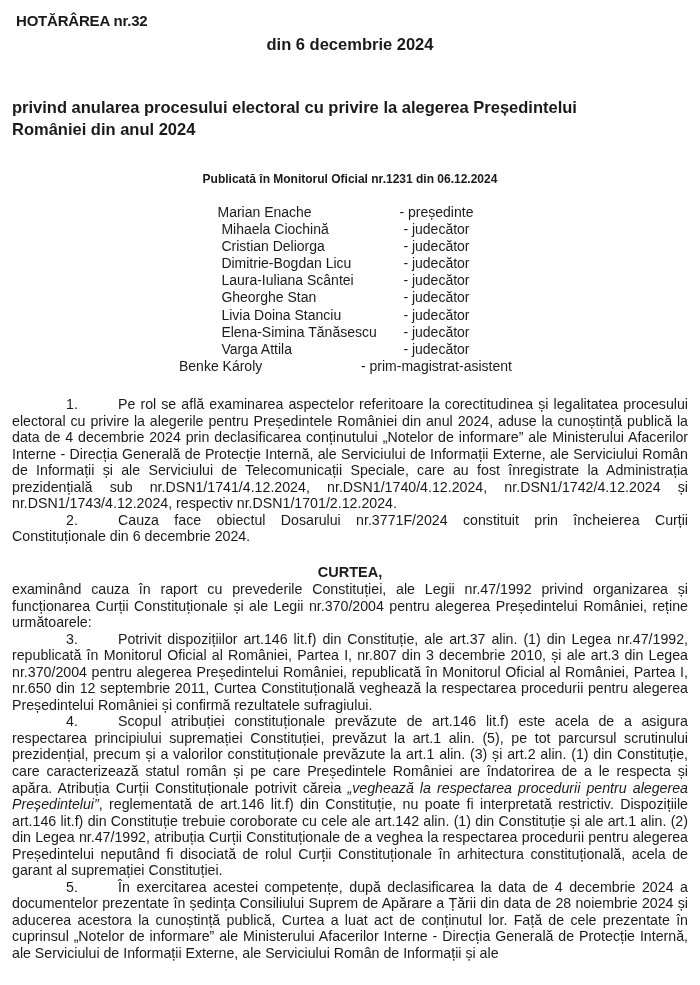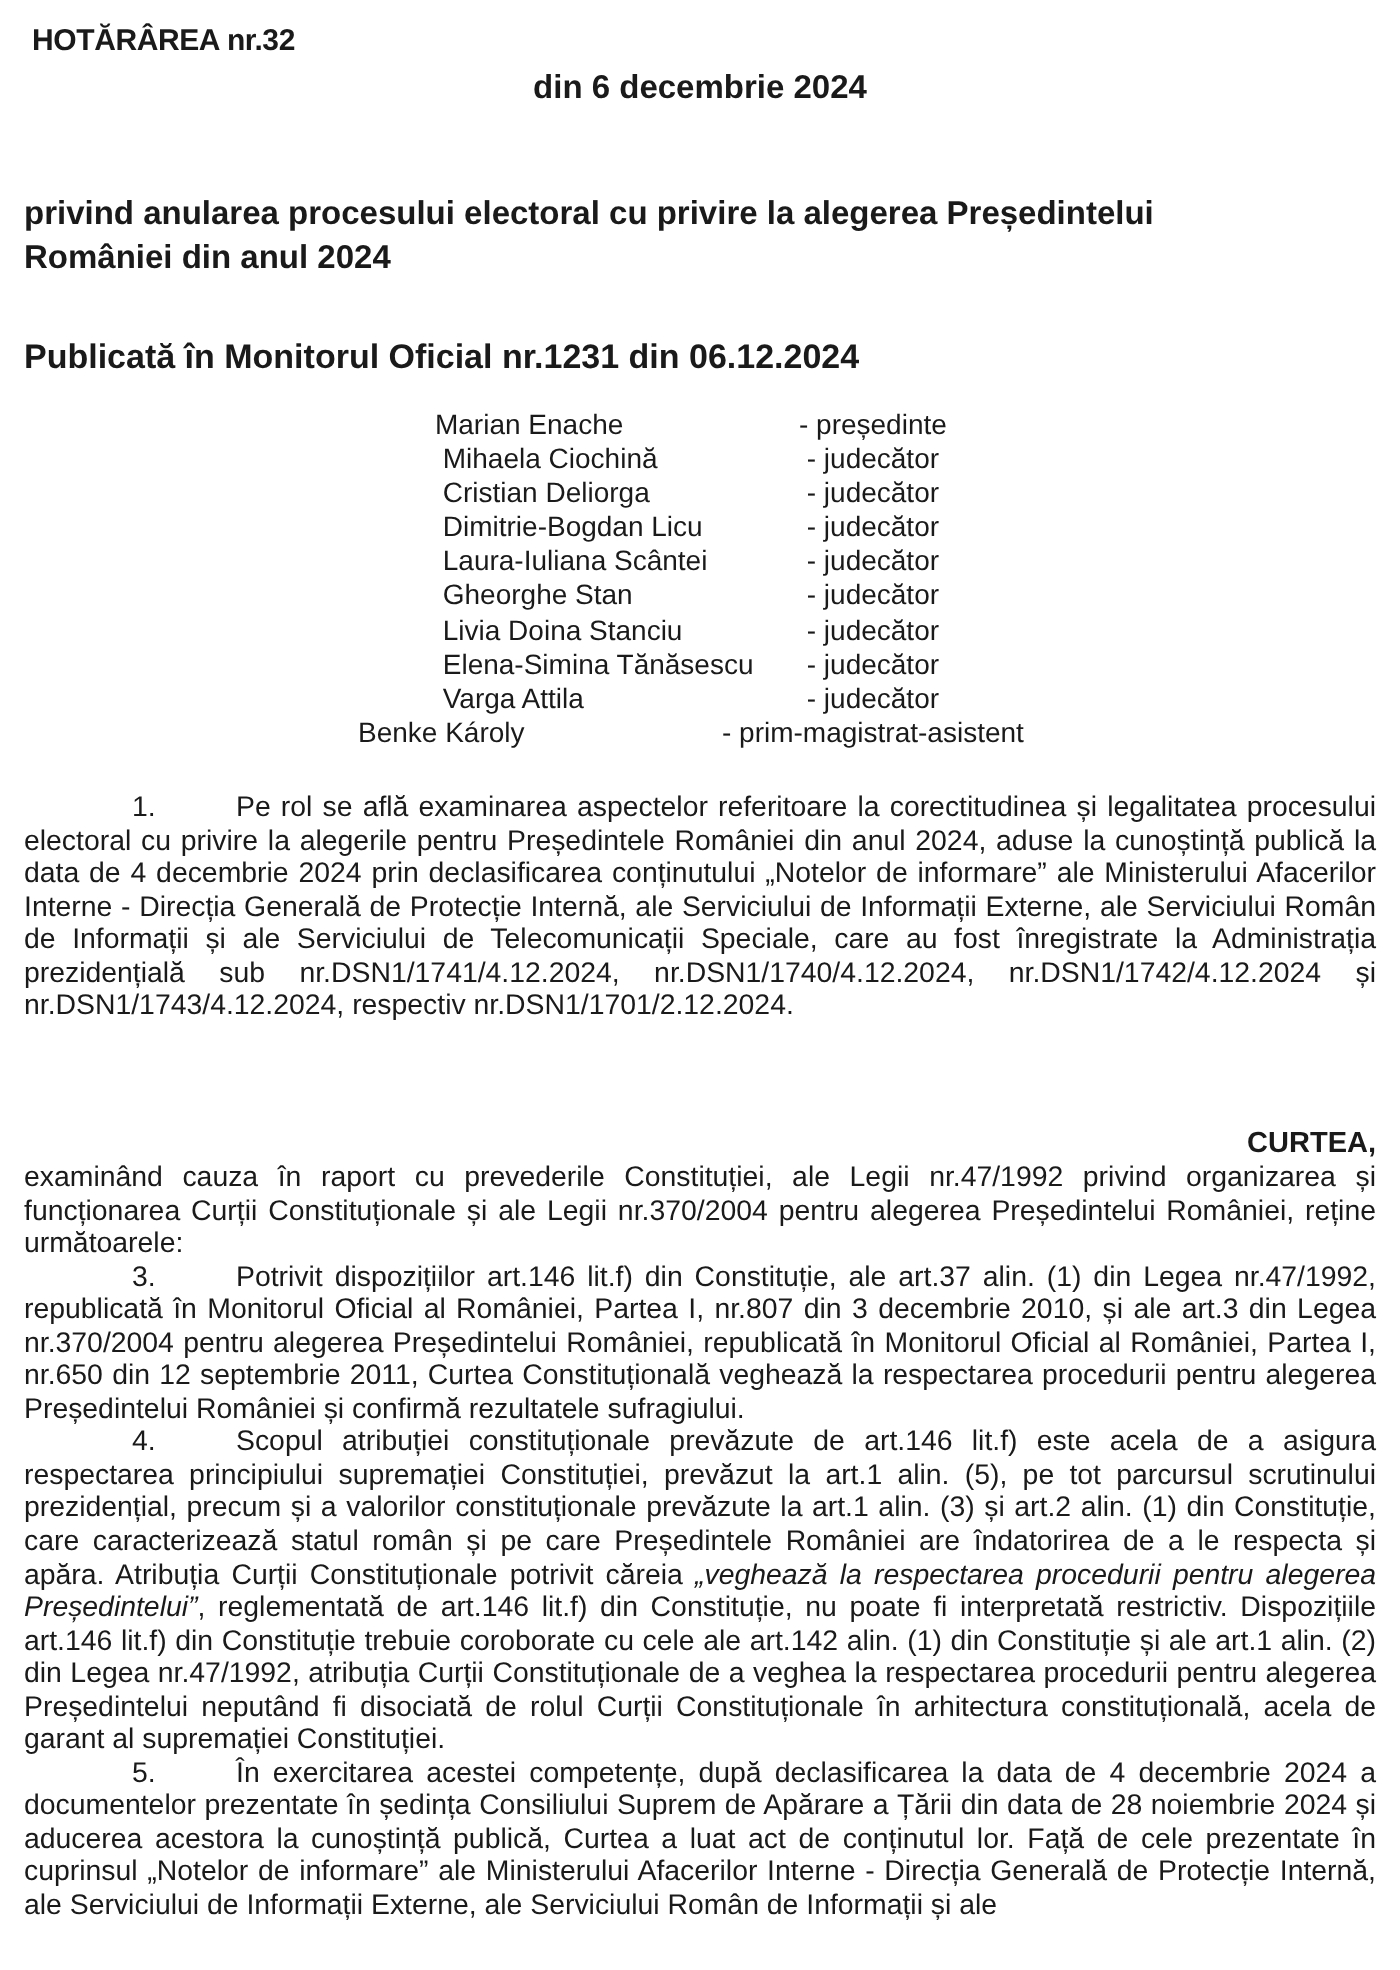--- a/index.html
+++ b/index.html
@@ -18,40 +18,40 @@
     .subtitle {
       position: absolute; left: 0; width: 676px; top: 34px;
       text-align: center; font-weight: bold; font-size: 16.5px; line-height: 20px;
     }
     .subject {
       position: absolute; left: 0; width: 676px; top: 96px;
       text-align: left; font-weight: bold; font-size: 16.5px; line-height: 22px;
     }
     .published {
       position: absolute; left: 0; width: 676px; top: 170px;
-      text-align: left; font-weight: bold; font-size: 17px; line-height: 18px;
+      text-align: center; font-weight: bold; font-size: 12px; line-height: 18px;
     }
     .panel {
       position: absolute; left: 167px; top: 204px;
       font-size: 14px; line-height: 17.1px;
     }
     .panel-row { display: flex; white-space: nowrap; justify-content: center; }
     .panel-name { width: 182px; }
     .panel-role { }
     .body-text {
       position: absolute; left: 0; width: 676px;
       font-size: 14.2px; line-height: 16.55px;
       text-align: justify;
     }
     .body-text p { margin: 0; }
     .para-num {
       display: inline-block; width: 52px; text-indent: 0;
     }
     .heading {
-      text-align: right; font-weight: bold; font-size: 14.5px; line-height: 17px;
+      text-align: center; font-weight: bold; font-size: 14.5px; line-height: 17px;
       margin: 0;
     }
     .it { font-style: italic; }
   </style>
 </head>
 <body>
 
 <div class="page">
 
   <div class="title">HOTĂRÂREA nr.32</div>
@@ -102,20 +102,21 @@
         <span class="panel-role">- judecător</span>
       </div>
     <div class="panel-row">
         <span class="panel-name">Benke Károly</span>
         <span class="panel-role">- prim-magistrat-asistent</span>
       </div>
   </div>
 
   <div class="body-text" style="top:396px;">
     <p><span class="para-num" style="margin-left:54px;">1.</span><span>Pe rol se află examinarea aspectelor referitoare la corectitudinea și legalitatea procesului electoral cu privire la alegerile pentru Președintele României din anul 2024, aduse la cunoștință publică la data de 4 decembrie 2024 prin declasificarea conținutului „Notelor de informare” ale Ministerului Afacerilor Interne - Direcția Generală de Protecție Internă, ale Serviciului de Informații Externe, ale Serviciului Român de Informații și ale Serviciului de Telecomunicații Speciale, care au fost înregistrate la Administrația prezidențială sub nr.DSN1/1741/4.12.2024, nr.DSN1/1740/4.12.2024, nr.DSN1/1742/4.12.2024 și nr.DSN1/1743/4.12.2024, respectiv nr.DSN1/1701/2.12.2024.</span></p>
+    <p><span class="para-num" style="margin-left:54px;">2.</span><span>Cauza face obiectul Dosarului nr.3771F/2024 constituit prin încheierea Curții Constituționale din 6 decembrie 2024.</span></p>
   </div>
 
   <div class="body-text" style="top:564px;">
     <p class="heading">CURTEA,</p>
     <p>examinând cauza în raport cu prevederile Constituției, ale Legii nr.47/1992 privind organizarea și funcționarea Curții Constituționale și ale Legii nr.370/2004 pentru alegerea Președintelui României, reține următoarele:</p>
     <p><span class="para-num" style="margin-left:54px;">3.</span><span>Potrivit dispozițiilor art.146 lit.f) din Constituție, ale art.37 alin. (1) din Legea nr.47/1992, republicată în Monitorul Oficial al României, Partea I, nr.807 din 3 decembrie 2010, și ale art.3 din Legea nr.370/2004 pentru alegerea Președintelui României, republicată în Monitorul Oficial al României, Partea I, nr.650 din 12 septembrie 2011, Curtea Constituțională veghează la respectarea procedurii pentru alegerea Președintelui României și confirmă rezultatele sufragiului.</span></p>
     <p><span class="para-num" style="margin-left:54px;">4.</span><span>Scopul atribuției constituționale prevăzute de art.146 lit.f) este acela de a asigura respectarea principiului supremației Constituției, prevăzut la art.1 alin. (5), pe tot parcursul scrutinului prezidențial, precum și a valorilor constituționale prevăzute la art.1 alin. (3) și art.2 alin. (1) din Constituție, care caracterizează statul român și pe care Președintele României are îndatorirea de a le respecta și apăra. Atribuția Curții Constituționale potrivit căreia </span><span class="it">„veghează la respectarea procedurii pentru alegerea Președintelui”</span><span>, reglementată de art.146 lit.f) din Constituție, nu poate fi interpretată restrictiv. Dispozițiile art.146 lit.f) din Constituție trebuie coroborate cu cele ale art.142 alin. (1) din Constituție și ale art.1 alin. (2) din Legea nr.47/1992, atribuția Curții Constituționale de a veghea la respectarea procedurii pentru alegerea Președintelui neputând fi disociată de rolul Curții Constituționale în arhitectura constituțională, acela de garant al supremației Constituției.</span></p>
     <p><span class="para-num" style="margin-left:54px;">5.</span><span>În exercitarea acestei competențe, după declasificarea la data de 4 decembrie 2024 a documentelor prezentate în ședința Consiliului Suprem de Apărare a Țării din data de 28 noiembrie 2024 și aducerea acestora la cunoștință publică, Curtea a luat act de conținutul lor. Față de cele prezentate în cuprinsul „Notelor de informare” ale Ministerului Afacerilor Interne - Direcția Generală de Protecție Internă, ale Serviciului de Informații Externe, ale Serviciului Român de Informații și ale</span></p>
   </div>
 

